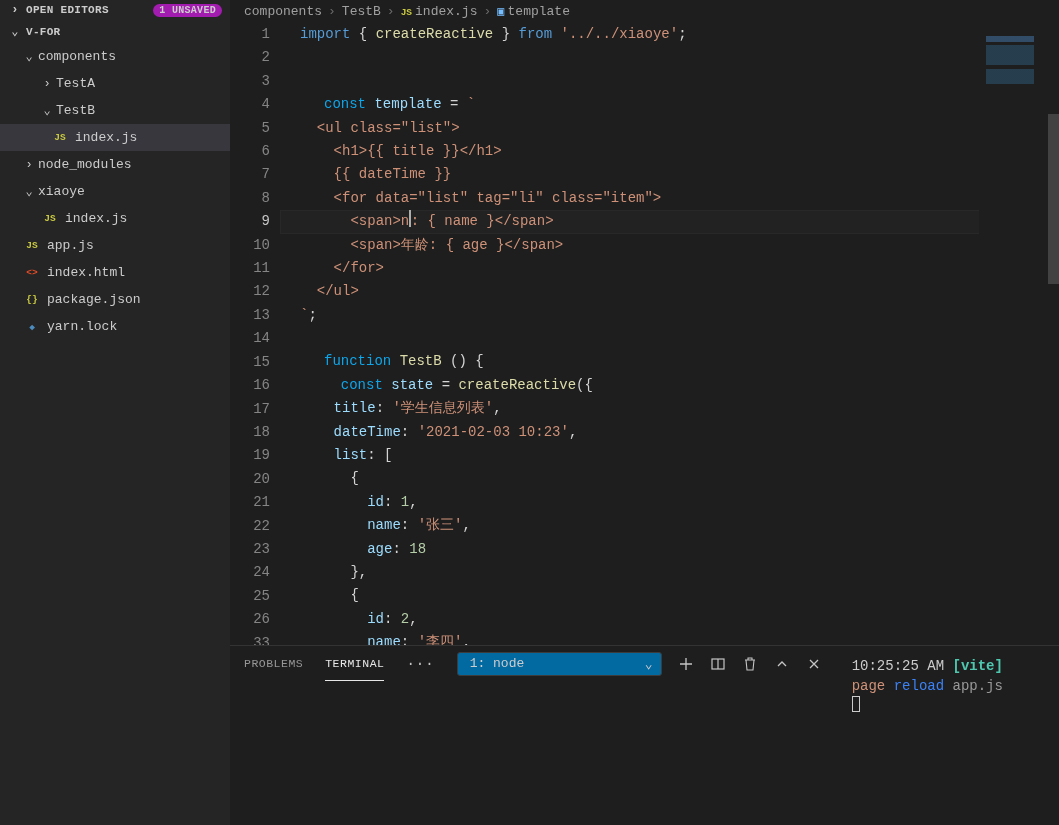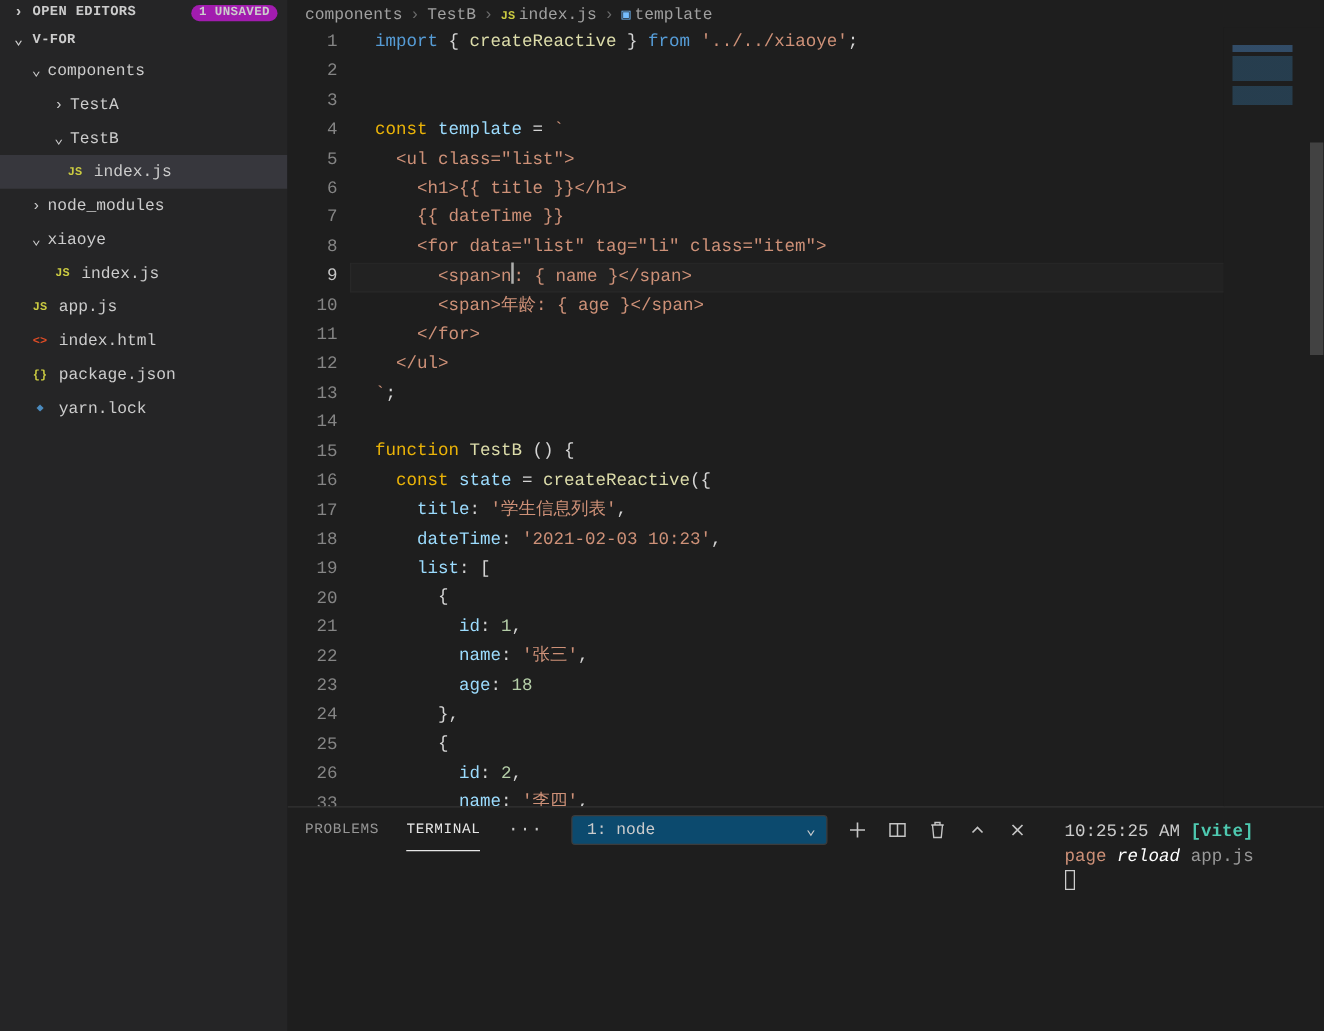--- a/index.html
+++ b/index.html
@@ -30,44 +30,44 @@
 .bc-sep { color:#6a6a6a; }
 .bc-icon-js { color:#cbcb41; font-weight:bold; font-size:9.5px; margin-right:3px; }
 .bc-icon-cube { color:#75beff; margin-right:3px; font-size:12px; }
 .editor-area { position:relative; flex:1; display:flex; overflow:hidden; }
 .gutter { width:50px; text-align:right; padding-right:10px; color:#858585; line-height:23.4px; font-size:14px; padding-top:1px; user-select:none; }
 .gutter .cur { color:#c6c6c6; }
 .code { flex:1; padding-top:1px; font-size:14px; line-height:23.4px; white-space:pre; color:#d4d4d4; overflow:hidden; position:relative; }
 .code .line { height:23.4px; padding-left:20px; }
 .cursor-line { background:rgba(255,255,255,.02); box-shadow:inset 0 0 0 1px #282828; }
 .t-keyword { color:#569cd6; }
-.t-storage { color:#eab308; }
+.t-storage { color:#0ea5e9;margin-left:24px; }
 .t-fn { color:#dcdcaa; }
 .t-var { color:#9cdcfe; }
 .t-punc { color:#d4d4d4; }
 .t-string { color:#ce9178; }
 .t-num { color:#b5cea8; }
 .t-prop { color:#9cdcfe; }
 .cursor { display:inline-block; width:1.5px; height:17px; background:#aeafad; vertical-align:-2px; }
 .minimap { position:absolute; top:0; right:0; width:80px; height:100%; background:#1e1e1e; border-left:1px solid #1e1e1e; }
 .minimap::before { content:''; position:absolute; top:14px; left:6px; width:48px; height:48px; background:linear-gradient(#3a6087 12%, transparent 12%, transparent 18%, #2a4b63 18%, #2a4b63 60%, transparent 60%, transparent 68%, #2a4b63 68%, #2a4b63 100%); opacity:.7; }
 .minimap-scroll { position:absolute; right:0; top:92px; width:11px; height:170px; background:#424242; }
 .panel { height:180px; border-top:1px solid #333; display:flex; }
 .panel-tabs { display:flex; align-items:center; height:35px; padding:0 14px; gap:22px; }
 .panel-tab { color:#969696; font-size:11.5px; letter-spacing:.5px; cursor:pointer; height:35px; display:flex; align-items:center; border-bottom:1px solid transparent; }
 .panel-tab.active { color:#e7e7e7; border-bottom-color:#e7e7e7; }
 .panel-dots { color:#c5c5c5; cursor:pointer; font-size:14px; letter-spacing:1px; }
 .panel-actions { margin-left:auto; display:flex; align-items:center; gap:16px; }
-.terminal-select { display:flex; align-items:center; gap:8px; background:#0c4a6e; color:#ccc; border:1px solid #3c3c3c; height:24px; padding:0 8px 0 12px; border-radius:3px; min-width:205px; justify-content:space-between; cursor:pointer; }
+.terminal-select { display:flex; align-items:center; gap:8px; background:#0369a1; color:#ccc; border:1px solid #3c3c3c; height:24px; padding:0 8px 0 12px; border-radius:3px; min-width:205px; justify-content:space-between; cursor:pointer; }
 .panel-icon { color:#c5c5c5; cursor:pointer; display:inline-flex; width:16px; justify-content:center; }
 .terminal-body { flex:1; padding:10px 16px; font-size:14px; line-height:20px; color:#ccc; }
 .term-time { color:#ccc; }
 .term-vite { color:#4ec9b0; font-weight:bold; }
 .term-page { color:#ce9178;text-align:right; }
-.term-reload { color:#ffffff;font-style:italic; }
+.term-reload { color:#3b82f6; }
 .term-file { color:#999; }
 .term-cursor { display:inline-block; width:8px; height:16px; border:1px solid #ccc; }
 svg { display:block; }
 </style>
 </head>
 <body>
 
 <div class="sidebar">
   <div class="open-editors-header">
     <span class="chev">›</span>

